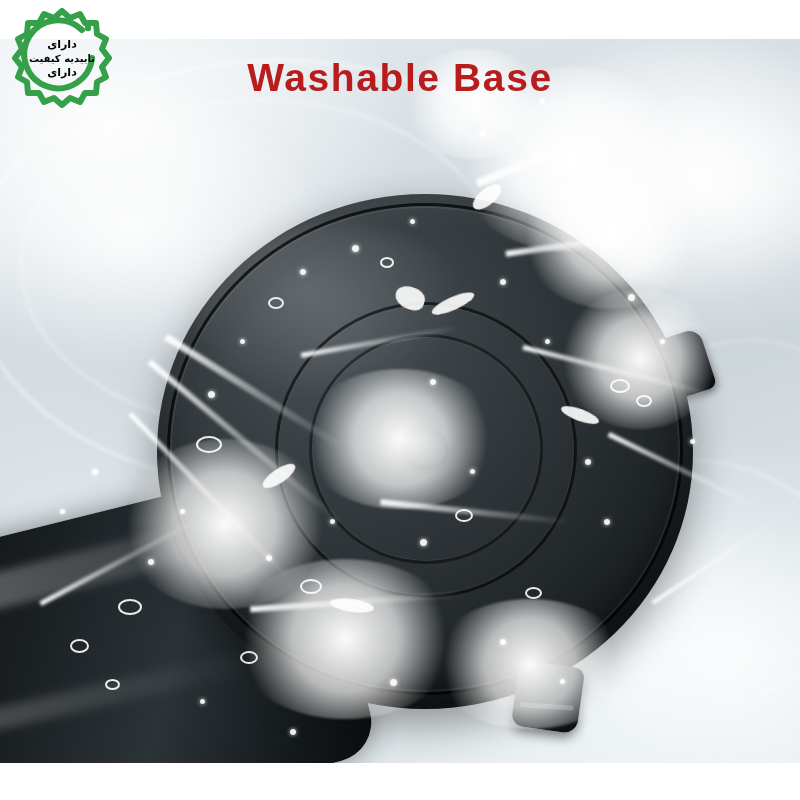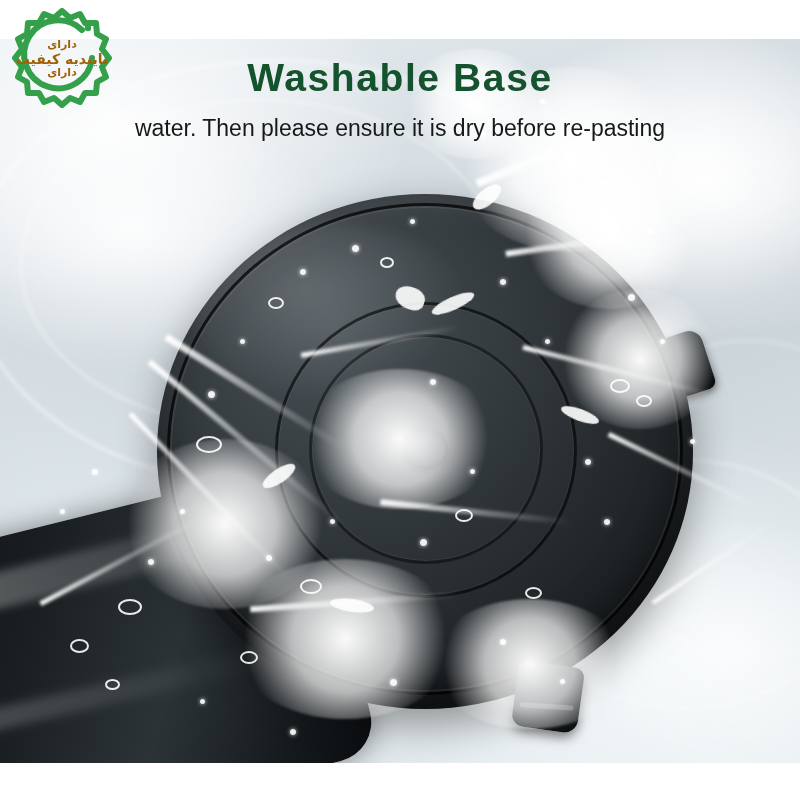--- a/index.html
+++ b/index.html
@@ -161,49 +161,49 @@
   .burst{
     position:absolute; border-radius:50%;
     background:radial-gradient(circle at 50% 50%, rgba(255,255,255,.98) 0%, rgba(255,255,255,.7) 38%, rgba(255,255,255,0) 72%);
     filter:blur(1px);
   }
 
   
   .title{
     position:absolute; left:0; top:58px; width:800px;
     text-align:center;
-    font-size:39px; font-weight:bold; color:#14532d;
+    font-size:39px; font-weight:bold; color:#b91c1c;
     letter-spacing:1.6px; line-height:40px;
     white-space:nowrap;
   }
   .subtitle{
     position:absolute; left:0; top:114px; width:800px;
     text-align:center;
     font-size:23px; font-weight:normal; color:#181818;
     line-height:28px;
     padding:0 10px;
   }
   .sub-line{ display:block; white-space:nowrap; }
 
   
   .badge{
     position:absolute; left:9px; top:8px;
     width:106px; height:108px;
   }
   .badge svg{ display:block; width:106px; height:108px; }
   .badge-text{
     position:absolute; left:0; top:30px; width:106px;
-    text-align:center; color:#a16207;
+    text-align:center; color:#000000;
     direction:rtl;
     font-family:"DejaVu Sans", sans-serif;
     font-weight:bold;
     line-height:14px;
   }
   .bt1{ font-size:11px; }
-  .bt2{ font-size:14px; }
+  .bt2{ font-size:10px; }
   .bt3{ font-size:11px; letter-spacing:1px; }
 </style>
 </head>
 <body>
 
 <div class="page">
 
   <div class="photo">
 
     <div class="caustic c1"></div>
@@ -304,21 +304,20 @@
       <div class="drop" style="left:540px;top:60px;width:5px;height:5px;"></div>
       <div class="drop" style="left:600px;top:140px;width:7px;height:7px;"></div>
       <div class="drop" style="left:648px;top:190px;width:5px;height:5px;"></div>
       <div class="drop" style="left:430px;top:340px;width:6px;height:6px;"></div>
     </div>
   </div>
 
   <div class="title">Washable Base</div>
 
   <div class="subtitle">
-    <span class="sub-line">water. Then please ensure it is dry before re-pasting</span>
   </div>
 
   <div class="badge">
     <svg viewBox="0 0 106 108" aria-hidden="true">
 
       <path d="M53 3
                L61 10 L71 6 L76 15 L87 15 L88 26 L97 31 L93 41 L100 50
                L93 59 L97 69 L88 74 L87 85 L76 85 L71 94 L61 90 L53 97
                L45 90 L35 94 L30 85 L19 85 L18 74 L9 69 L13 59 L6 50
                L13 41 L9 31 L18 26 L19 15 L30 15 L35 6 L45 10 Z" fill="none" stroke="#35a04a" stroke-width="6" stroke-linejoin="round"></path>

